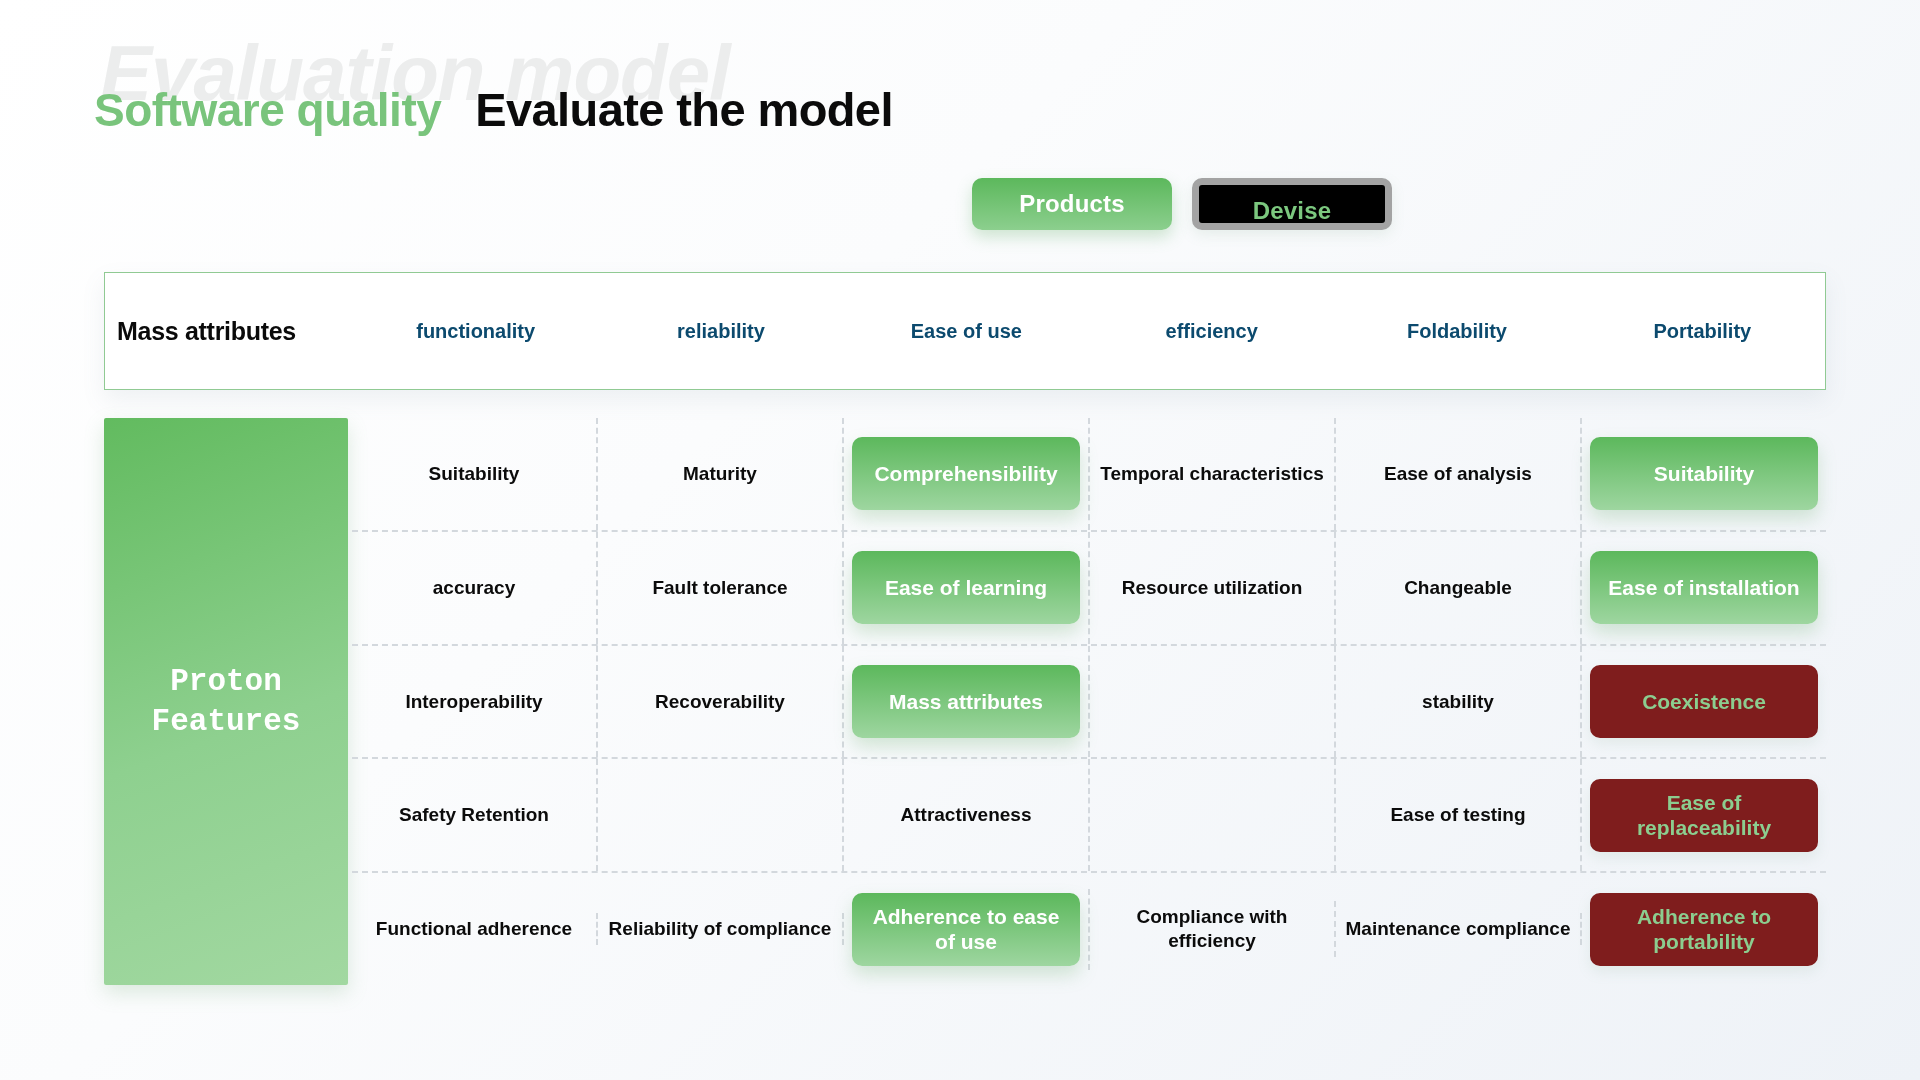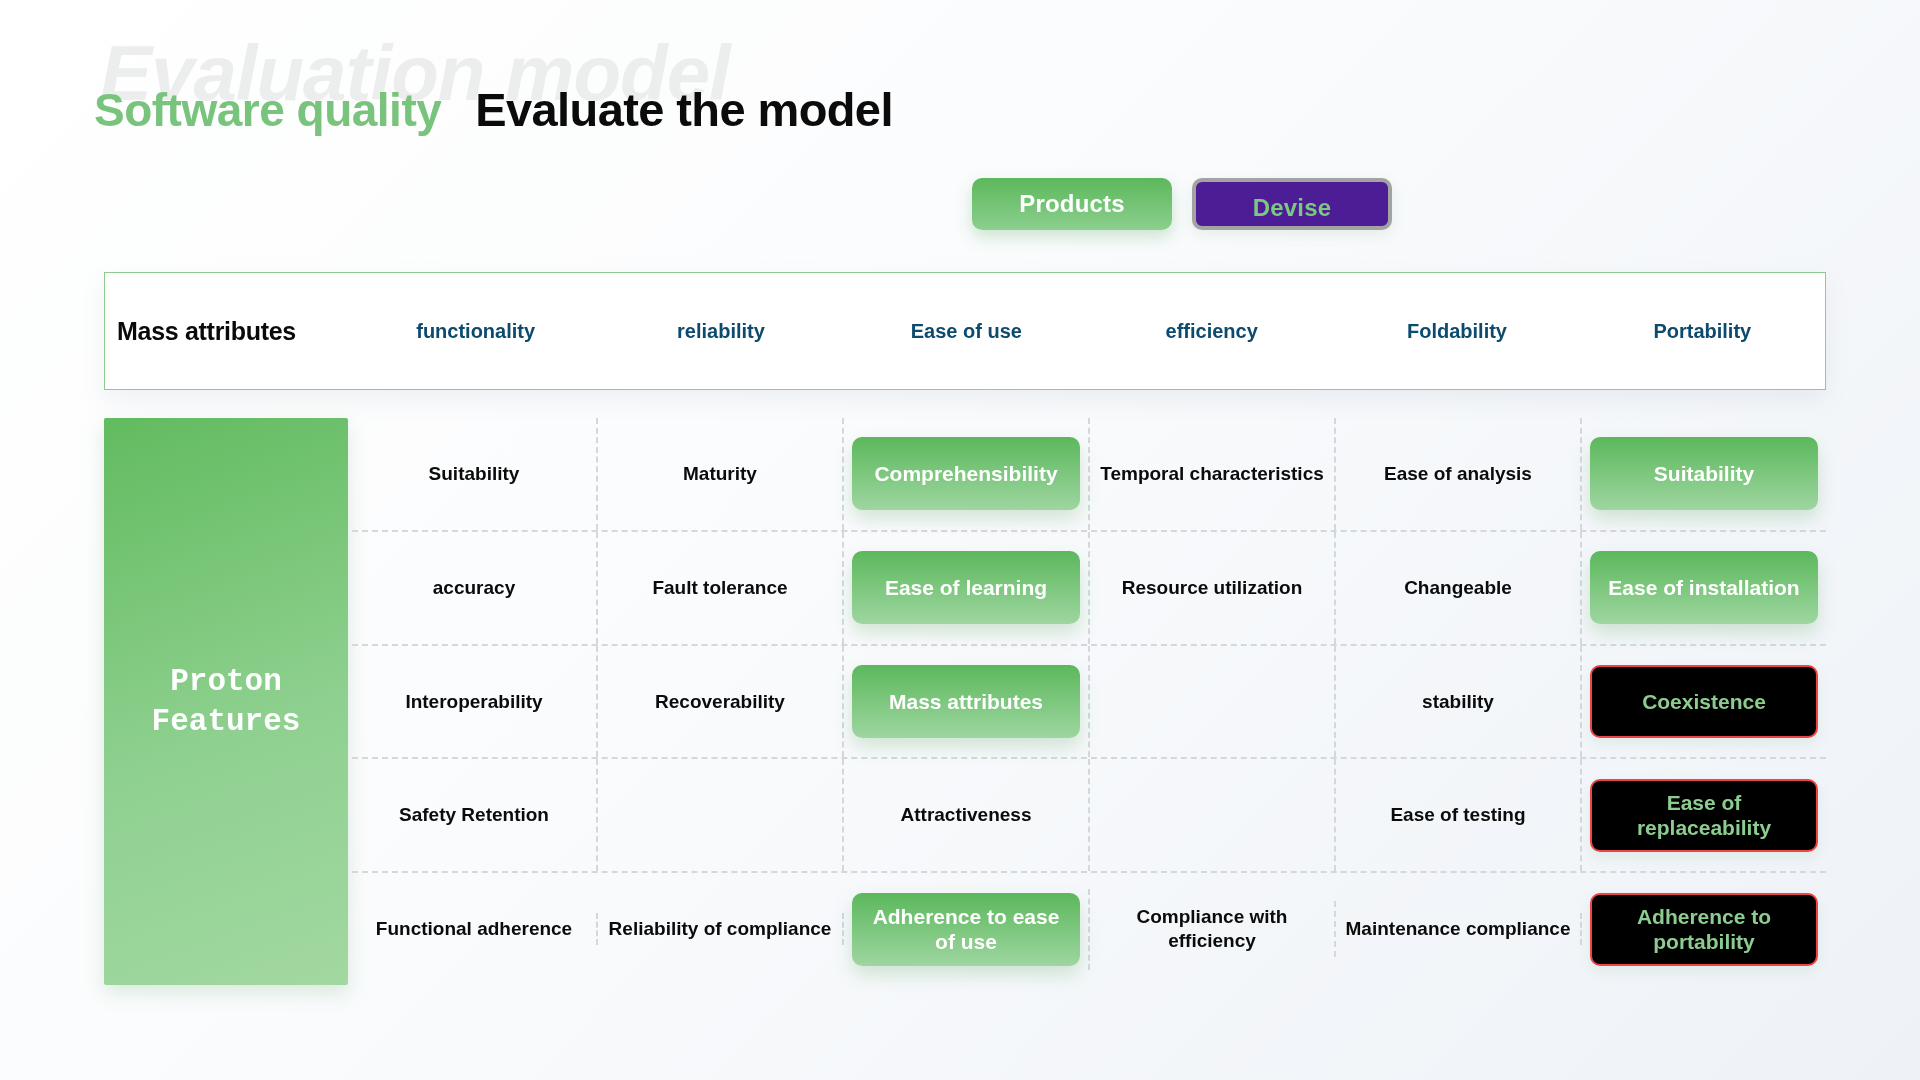--- a/index.html
+++ b/index.html
@@ -86,23 +86,23 @@
 
   .btn-primary {
     background: linear-gradient(180deg, #5cb85c 0%, #8ccf8e 100%);
     color: #ffffff;
     border: none;
     box-shadow: 0 7px 16px rgba(100,175,105,0.30);
     min-width: 200px;
   }
 
   .btn-outline {
-    background: #4c1d95;
+    background: #000000;
     color: #7cc87f;
-    border: 4px solid #a3a3a3;
+    border: 7px solid #a3a3a3;
     box-shadow: 0 5px 14px rgba(120,160,130,0.14);
     min-width: 200px;
   }
 
   
   .col-header {
     position: absolute;
     left: 104px;
     top: 272px;
     width: 1722px;
@@ -208,23 +208,23 @@
     cursor: pointer;
   }
 
   .chip-filled {
     background: linear-gradient(180deg, #5cb85c 0%, #9ed6a0 100%);
     color: #ffffff;
     box-shadow: 0 9px 18px rgba(110,175,115,0.28);
   }
 
   .chip-outline {
-    background: #000000;
+    background: #7f1d1d;
     color: #8ccd8f;
-    border: 2px solid #ef4444;
+    border: 2px solid #7f1d1d;
     box-shadow: 0 6px 14px rgba(130,170,140,0.14);
   }
 
   .empty { visibility: hidden; }
 </style>
 </head>
 <body>
 
 <div class="header">
   <div class="watermark">Evaluation model</div>

